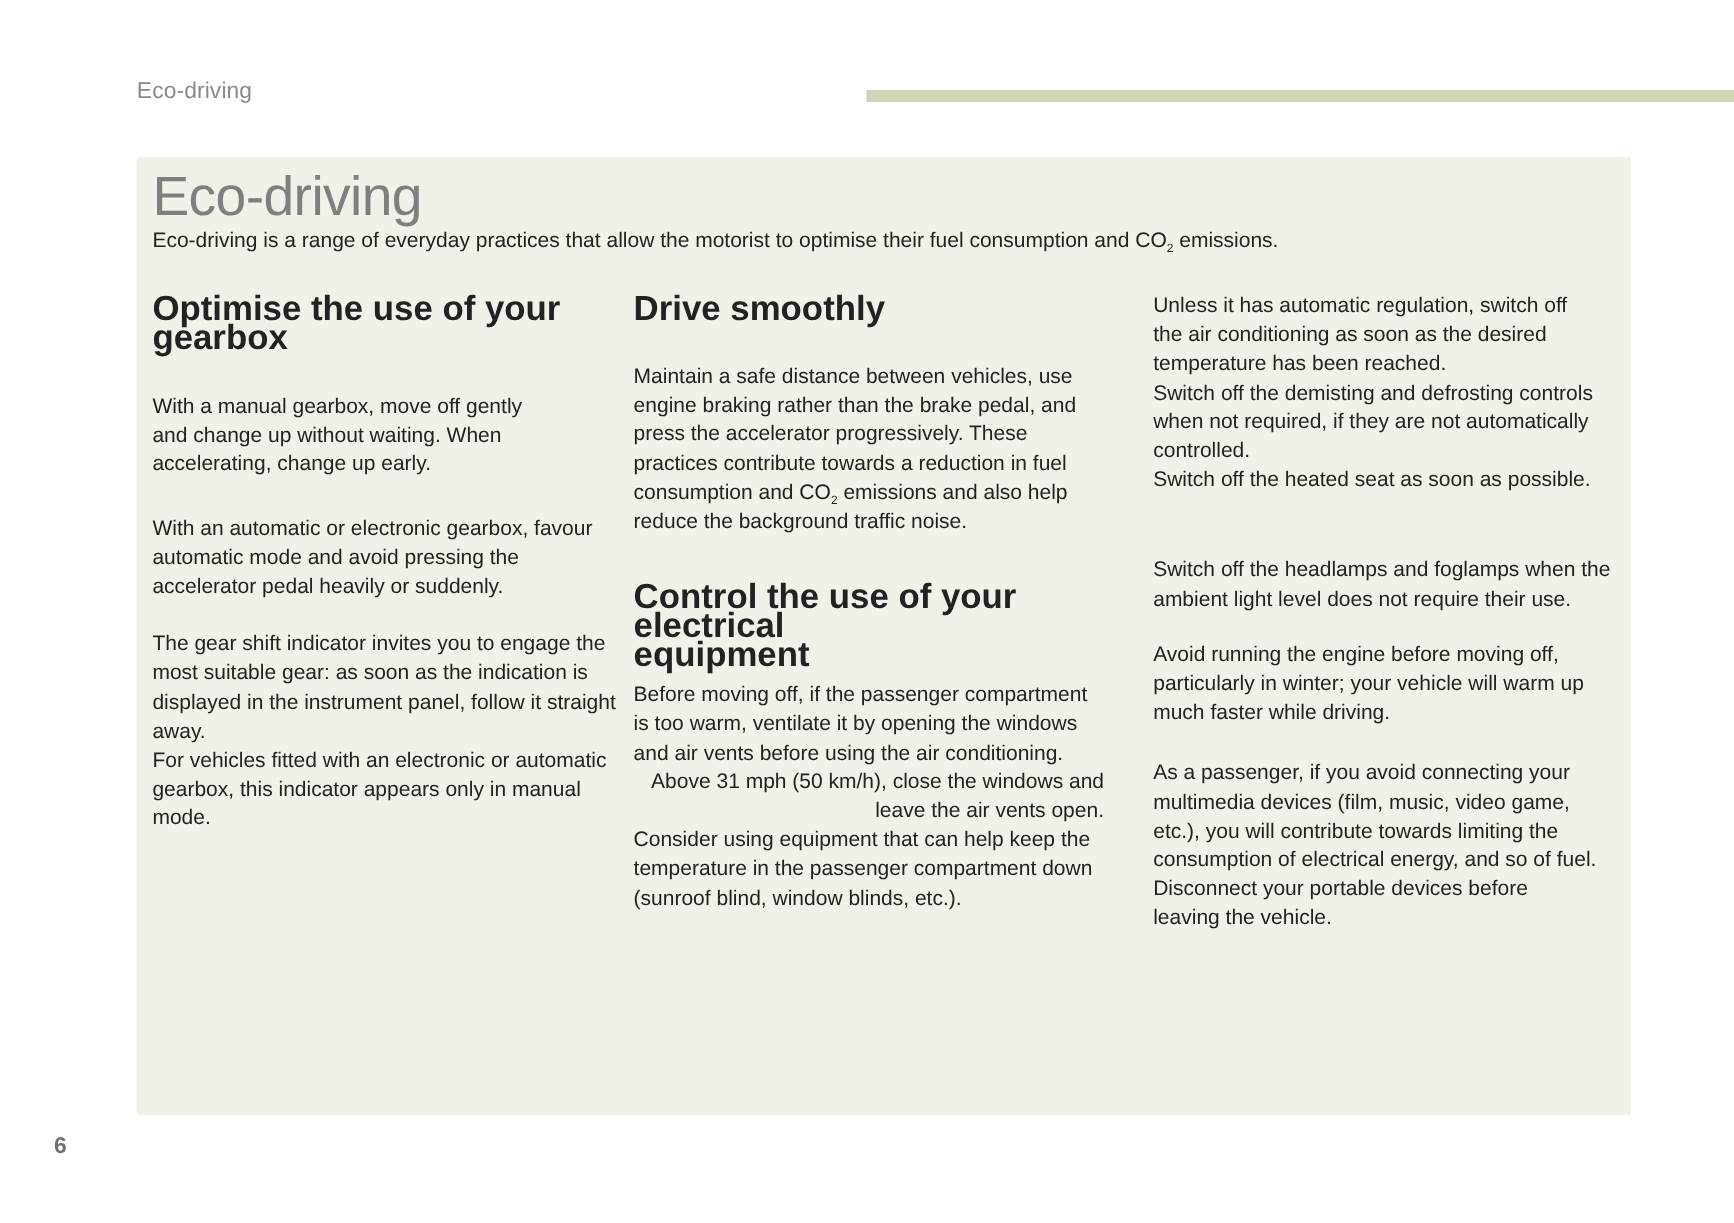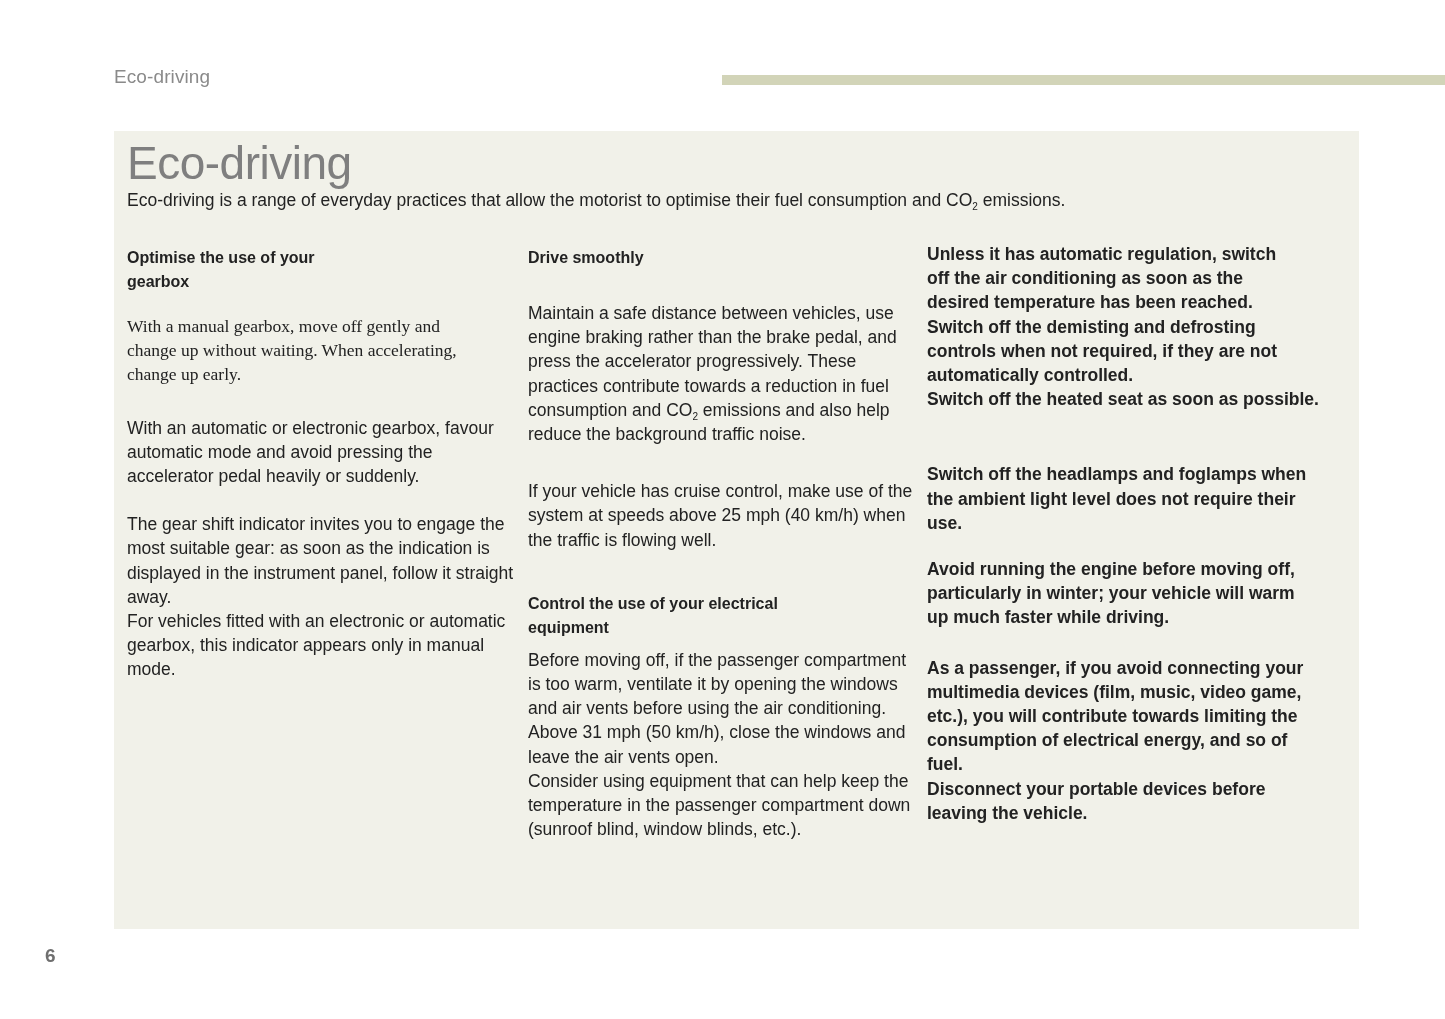--- a/index.html
+++ b/index.html
@@ -63,23 +63,23 @@
     vertical-align: -4px;
     line-height: 0;
   }
   .col {
     position: absolute;
     top: 111px;
     width: 388px;
   }
   .col1 { left: 13px; }
   .col2 { left: 414px; }
-  .col3 { left: 813px; width: 392px; font-weight: bold; }
+  .col3 { left: 847px; width: 392px; }
   h2 {
-    font-size: 16px;
+    font-size: 29px;
     font-weight: bold;
     margin: 0;
     line-height: 24px;
     color: #222;
   }
   p {
     font-size: 17.5px;
     line-height: 24.2px;
     margin: 0;
     color: #222;
@@ -101,36 +101,35 @@
 
 <div class="panel">
   <h1 class="title">Eco-driving</h1>
   <p class="intro"><span>Eco-driving is a range of everyday practices that allow the motorist to optimise their fuel consumption and CO</span><sub>2</sub><span> emissions.</span></p>
 
   <div class="col col1">
     <h2 style="margin-top:4px;">
       <span>Optimise the use of your</span><br>
       <span>gearbox</span>
     </h2>
-    <p style="margin-top:20px; width:340px;font-family:Liberation Serif, serif;">With a manual gearbox, move off gently and change up without waiting. When accelerating, change up early.</p>
+    <p style="margin-top:32px; width:340px;">With a manual gearbox, move off gently and change up without waiting. When accelerating, change up early.</p>
     <p style="margin-top:29px;">With an automatic or electronic gearbox, favour automatic mode and avoid pressing the accelerator pedal heavily or suddenly.</p>
     <p style="margin-top:24px;">The gear shift indicator invites you to engage the most suitable gear: as soon as the indication is displayed in the instrument panel, follow it straight away.</p>
     <p>For vehicles fitted with an electronic or automatic gearbox, this indicator appears only in manual mode.</p>
   </div>
 
   <div class="col col2">
     <h2 style="margin-top:4px;">Drive smoothly</h2>
     <p style="margin-top:31px; width:370px;"><span>Maintain a safe distance between vehicles, use engine braking rather than the brake pedal, and press the accelerator progressively. These practices contribute towards a reduction in fuel consumption and CO</span><sub>2</sub><span> emissions and also help reduce the background traffic noise.</span></p>
-    <p style="margin-top:33px;">If your vehicle has cruise control, make use of the system at speeds above 25 mph (40 km/h) when the traffic is flowing well.</p>
     <h2 style="margin-top:40px;">
       <span>Control the use of your electrical</span><br>
       <span>equipment</span>
     </h2>
     <p style="margin-top:8px; width:392px;">Before moving off, if the passenger compartment is too warm, ventilate it by opening the windows and air vents before using the air conditioning.</p>
-    <p style="width:392px;">Above 31 mph (50 km/h), close the windows and leave the air vents open.</p>
+    <p style="width:392px;text-align:right;">Above 31 mph (50 km/h), close the windows and leave the air vents open.</p>
     <p style="width:385px;">Consider using equipment that can help keep the temperature in the passenger compartment down (sunroof blind, window blinds, etc.).</p>
   </div>
 
   <div class="col col3">
     <p style="width:370px;">Unless it has automatic regulation, switch off the air conditioning as soon as the desired temperature has been reached.</p>
     <p>Switch off the demisting and defrosting controls when not required, if they are not automatically controlled.</p>
     <p>Switch off the heated seat as soon as possible.</p>
     <p style="margin-top:51px; width:385px;">Switch off the headlamps and foglamps when the ambient light level does not require their use.</p>
     <p style="margin-top:22px;">Avoid running the engine before moving off, particularly in winter; your vehicle will warm up much faster while driving.</p>
     <p style="margin-top:26px; width:378px;">As a passenger, if you avoid connecting your multimedia devices (film, music, video game, etc.), you will contribute towards limiting the consumption of electrical energy, and so of fuel.</p>

